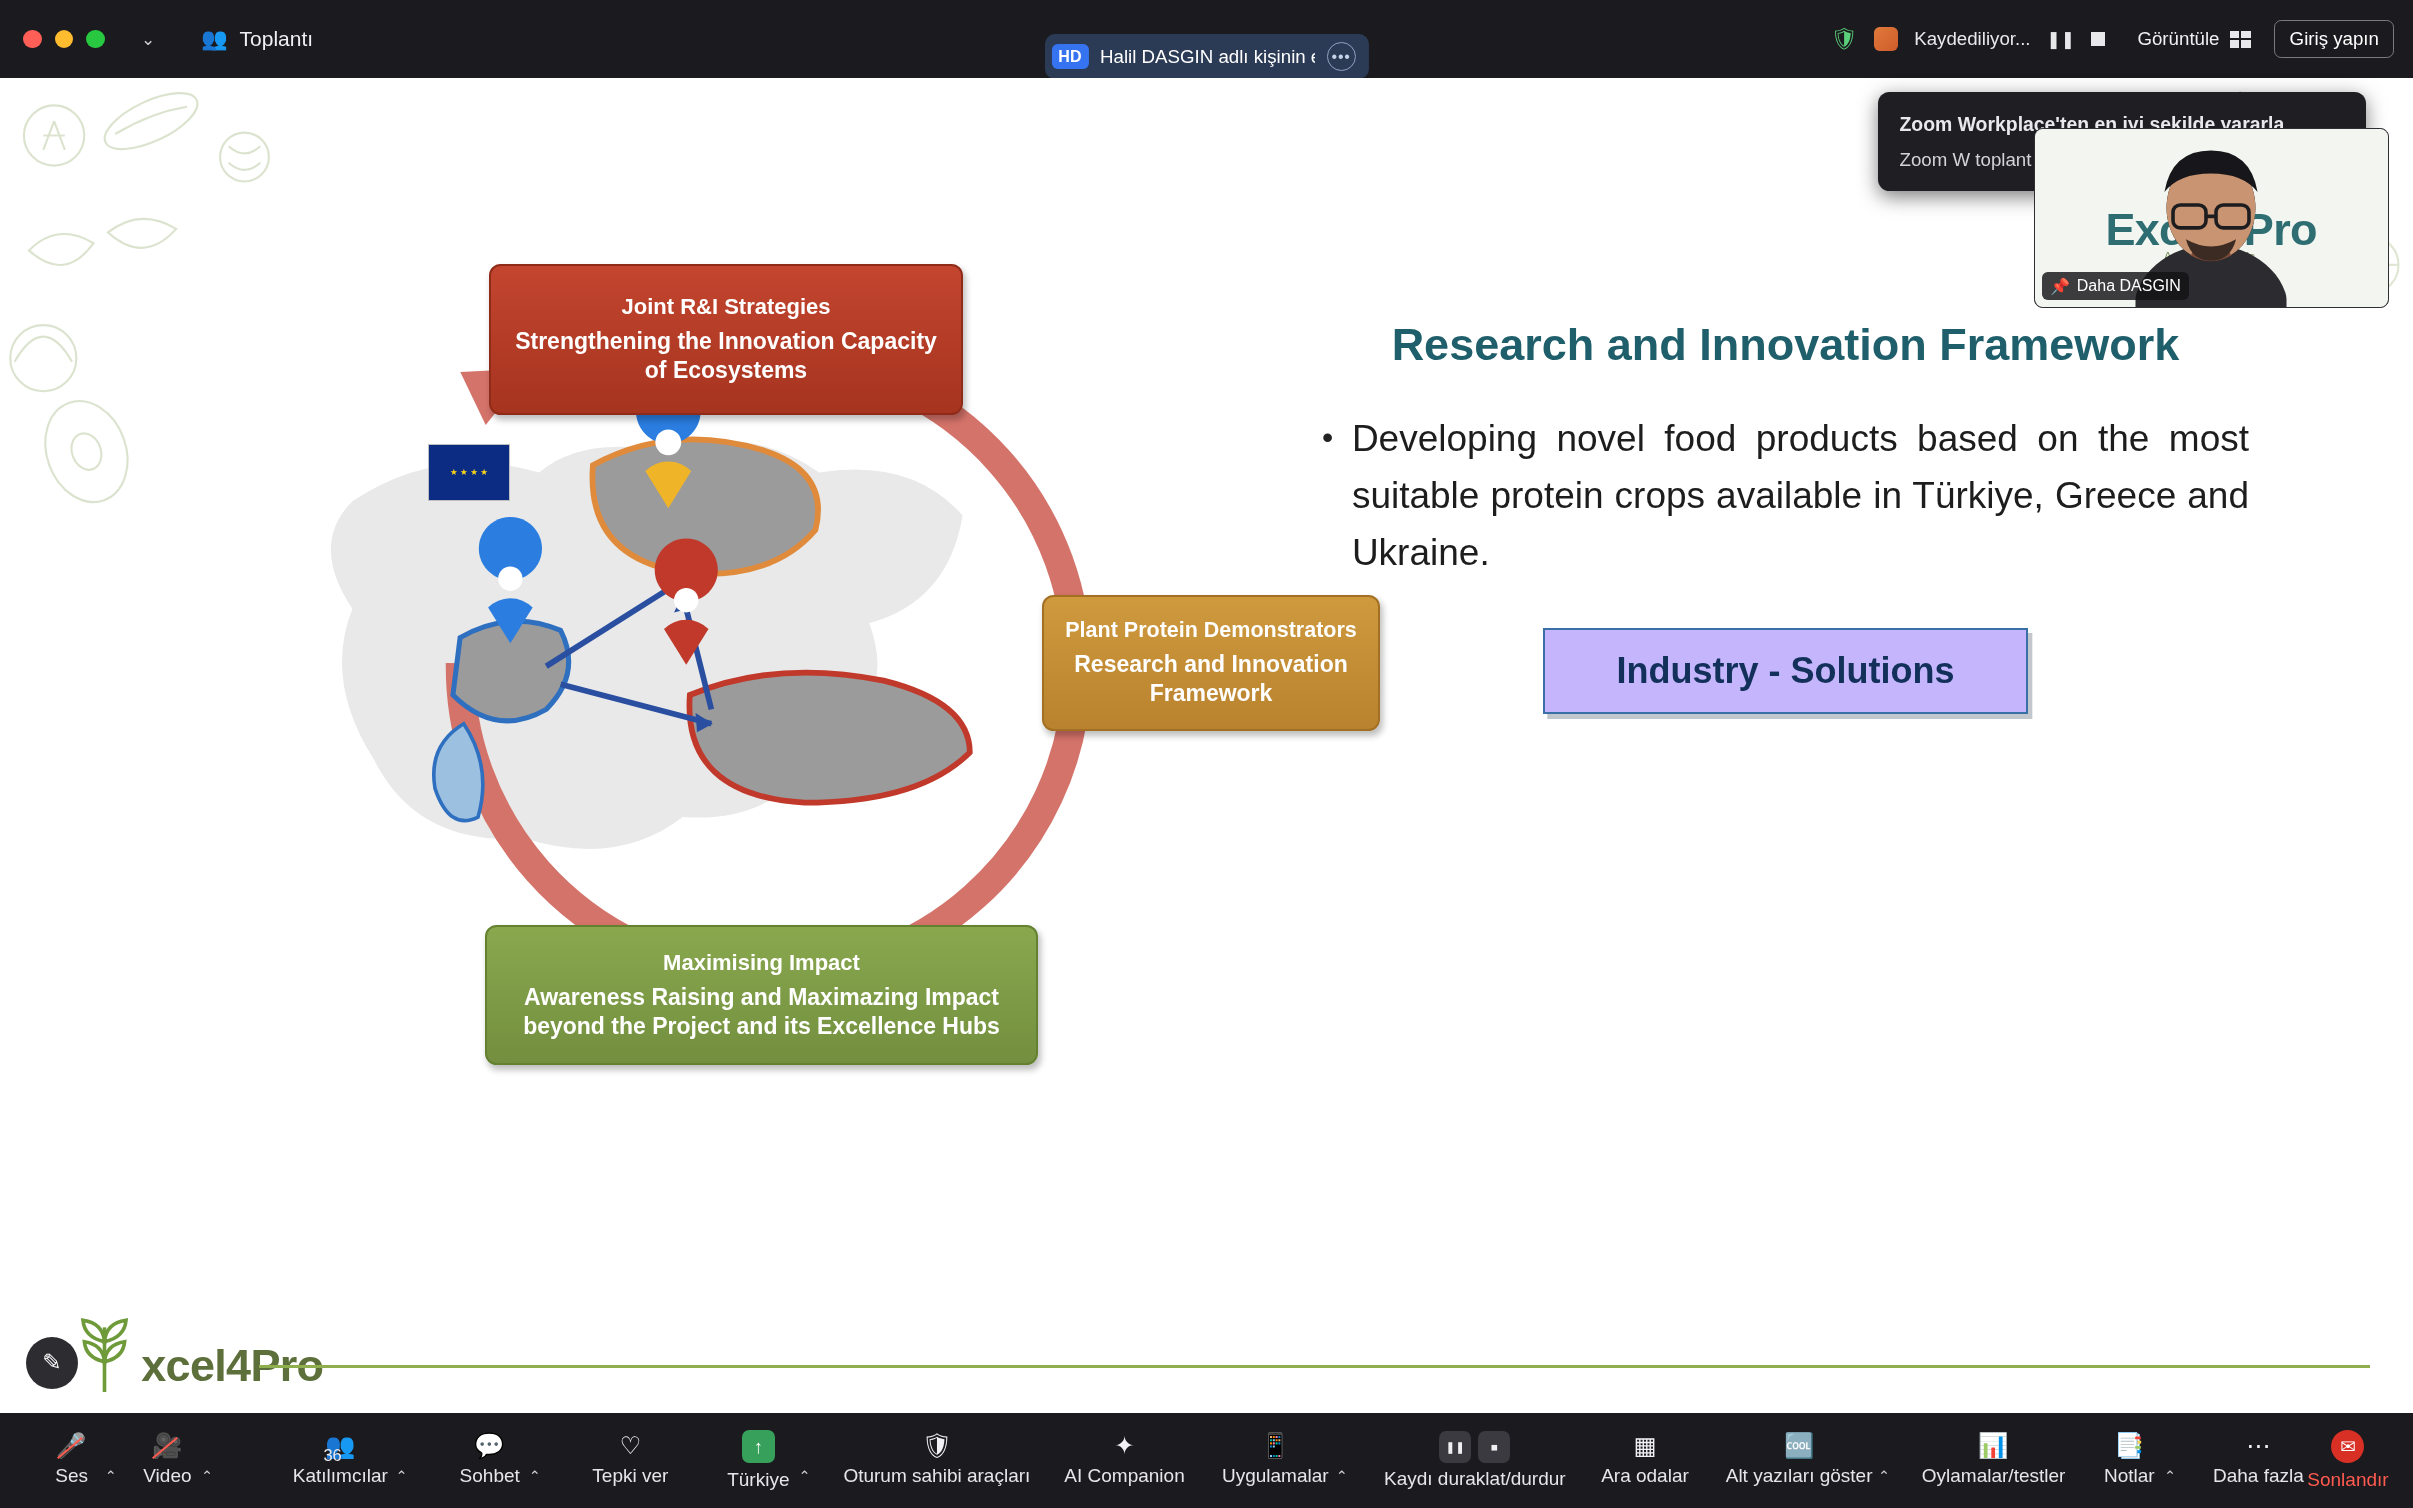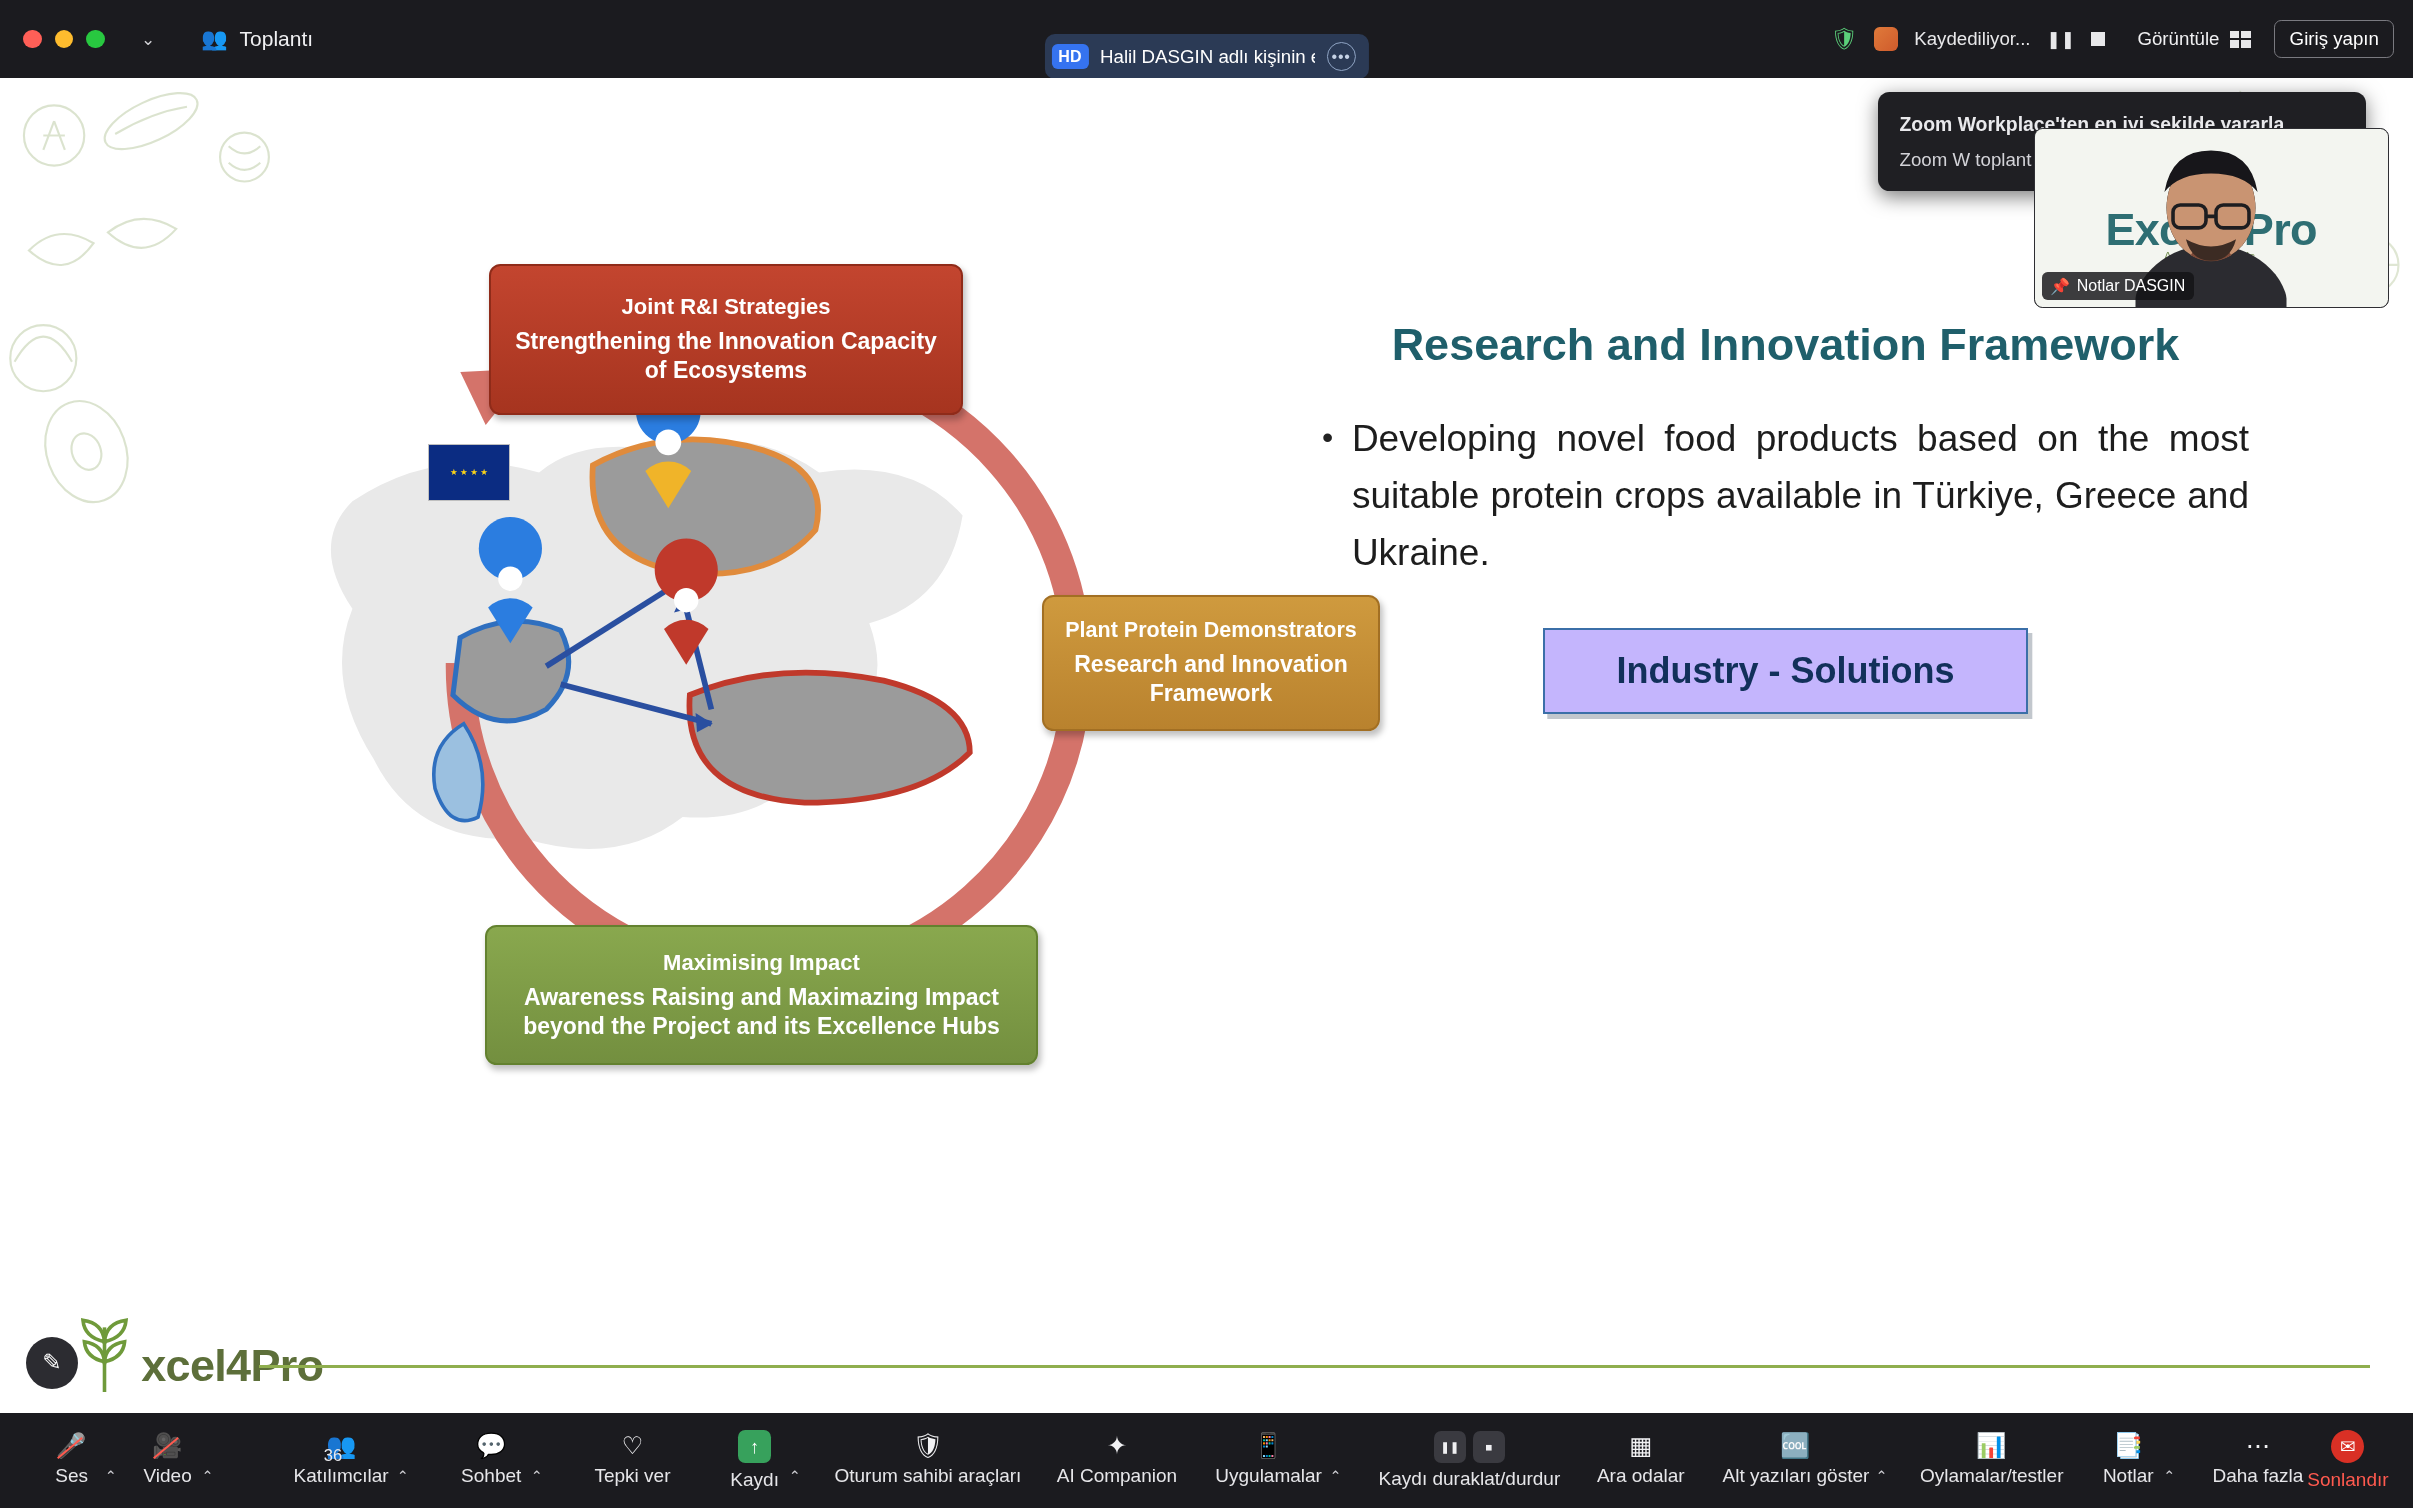--- a/index.html
+++ b/index.html
@@ -631,21 +631,21 @@
       <ellipse cx="105" cy="96" rx="62" ry="74" fill="#c99472"></ellipse>
       <path d="M40 74 q10 -58 65 -58 q55 0 65 58 q-20 -26 -65 -26 q-45 0 -65 26z" fill="#17161a"></path>
       <rect x="52" y="92" width="46" height="32" rx="10" fill="none" stroke="#1d1d20" stroke-width="5"></rect>
       <rect x="112" y="92" width="46" height="32" rx="10" fill="none" stroke="#1d1d20" stroke-width="5"></rect>
       <path d="M98 108 h14" stroke="#1d1d20" stroke-width="5"></path>
       <path d="M78 160 q27 16 54 0" stroke="#7d4a38" stroke-width="5" fill="none"></path>
       <path d="M70 140 q35 20 70 0 q-8 30 -35 30 q-27 0 -35 -30z" fill="#3c2b23"></path>
     </svg>
     <div class="sv-name">
       <span>📌</span>
-      <span>Notlar DASGIN</span>
+      <span>Daha DASGIN</span>
     </div>
   </div>
 
   <div class="toolbar">
 
     <div class="tb-item" style="margin-left:43px">
       <span class="tb-icon mic-red strike">🎤</span>
       <span class="tb-label">Ses</span>
     </div>
     <span class="tb-caret">⌃</span>
@@ -669,21 +669,21 @@
     </div>
     <span class="tb-caret">⌃</span>
 
     <div class="tb-item" style="margin-left:43px">
       <span class="tb-icon">♡</span>
       <span class="tb-label">Tepki ver</span>
     </div>
 
     <div class="tb-item" style="margin-left:50px">
       <span class="share-green">↑</span>
-      <span class="tb-label">Kaydı</span>
+      <span class="tb-label">Türkiye</span>
     </div>
     <span class="tb-caret">⌃</span>
 
     <div class="tb-item" style="margin-left:29px">
       <span class="tb-icon">🛡</span>
       <span class="tb-label">Oturum sahibi araçları</span>
     </div>
 
     <div class="tb-item" style="margin-left:32px">
       <span class="tb-icon">✦</span>

